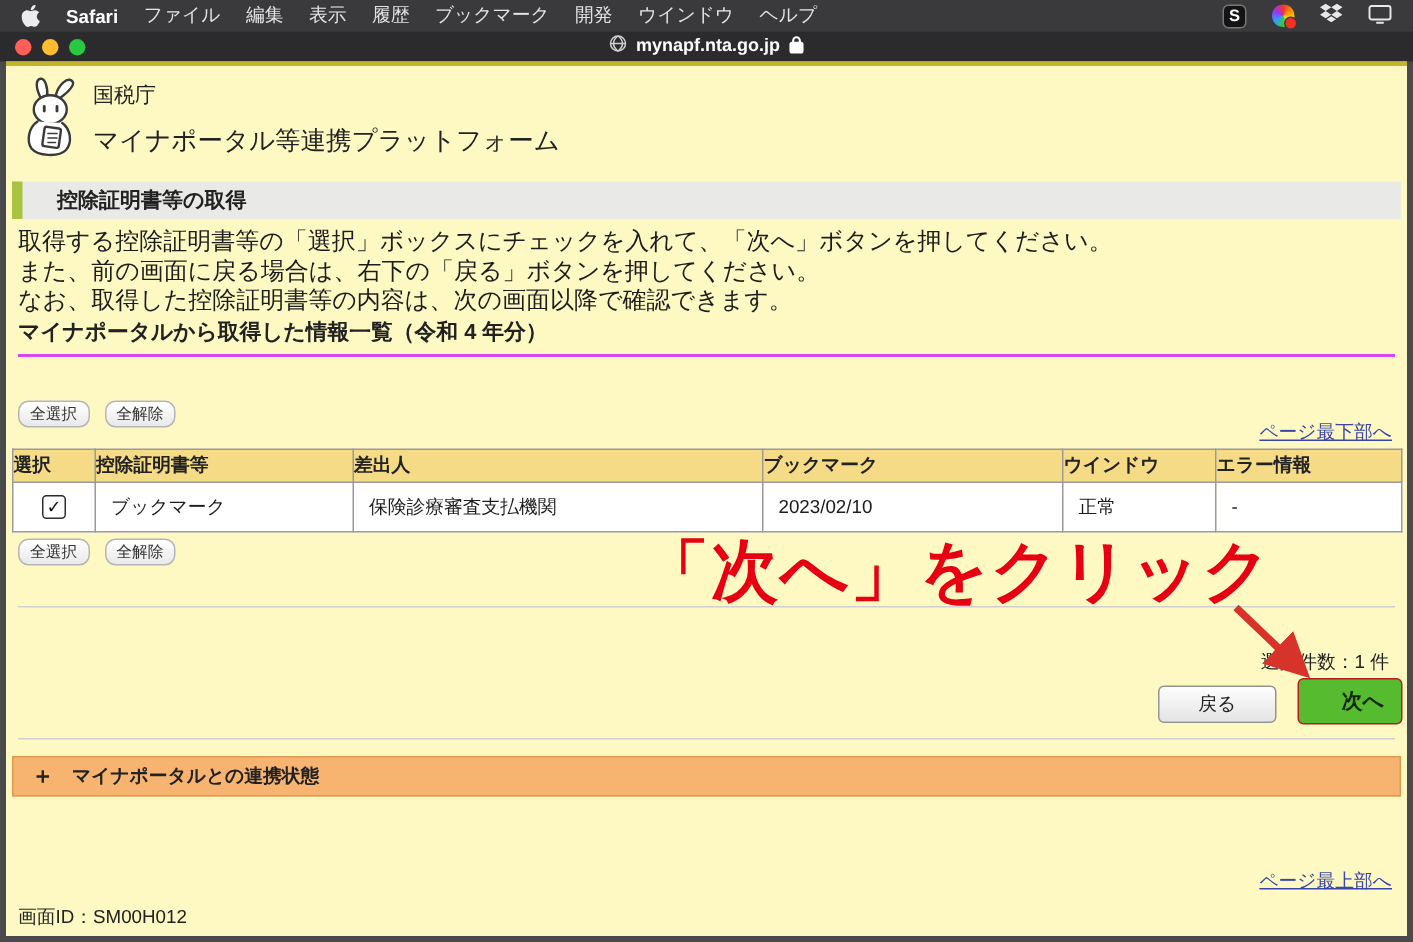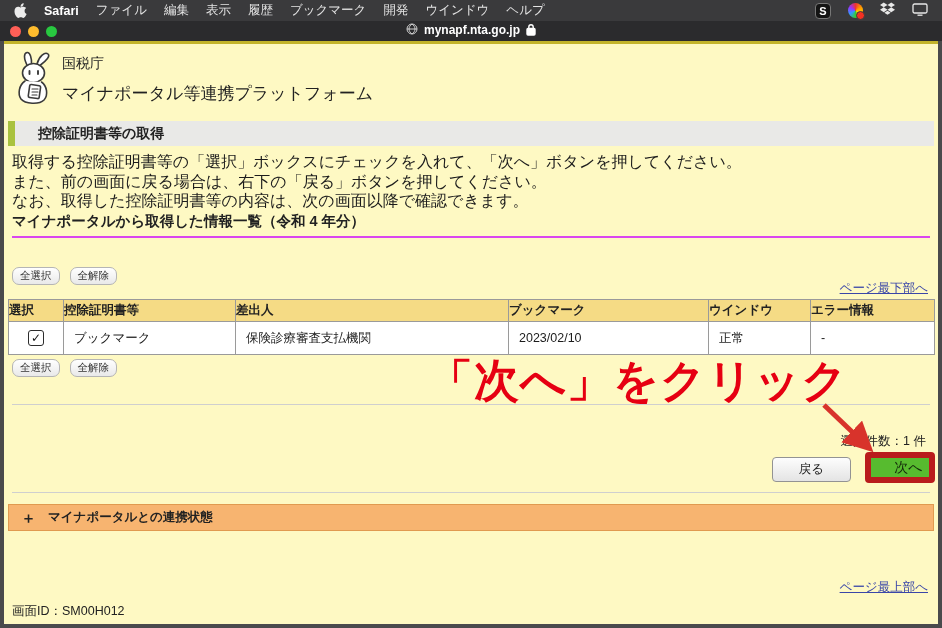--- a/index.html
+++ b/index.html
@@ -108,22 +108,22 @@
   }
   .arrow-svg { position: absolute; top: 358px; left: 806px; z-index: 5; }
   .selcount { position: absolute; top: 392px; right: 12px; font-size: 12.5px; color: #222; }
   .btn-back {
     position: absolute; top: 416px; left: 768px; width: 79px; height: 25px;
     background: linear-gradient(#fdfdfd, #e4e4e4); border: 1px solid #939393; border-radius: 4px;
     font-size: 12.5px; color: #222; cursor: pointer; font-family: inherit;
   }
   .btn-next {
     position: absolute; top: 411px; left: 861px; width: 70px; height: 31px;
-    background: #57bb2f; border: 6px solid #b91c1c; border-radius: 4px;
-    font-size: 14px; font-weight: normal; color: #13290a; cursor: pointer; font-family: inherit; padding-left: 17px;
+    background: #57bb2f; border: 1px solid #b91c1c; border-radius: 4px;
+    font-size: 14px; font-weight: bold; color: #13290a; cursor: pointer; font-family: inherit; padding-left: 17px;
   }
   
   .accordion {
     position: absolute; top: 463px; left: 4px; right: 4px; height: 27px;
     background: #f7b470; border: 1px solid #e09a50;
     display: flex; align-items: center; gap: 12px; padding-left: 12px;
     font-size: 12.5px; font-weight: bold; color: #222; cursor: pointer;
   }
   .plus { font-size: 15px; font-weight: 900; line-height: 1; }
   .centerlink {

